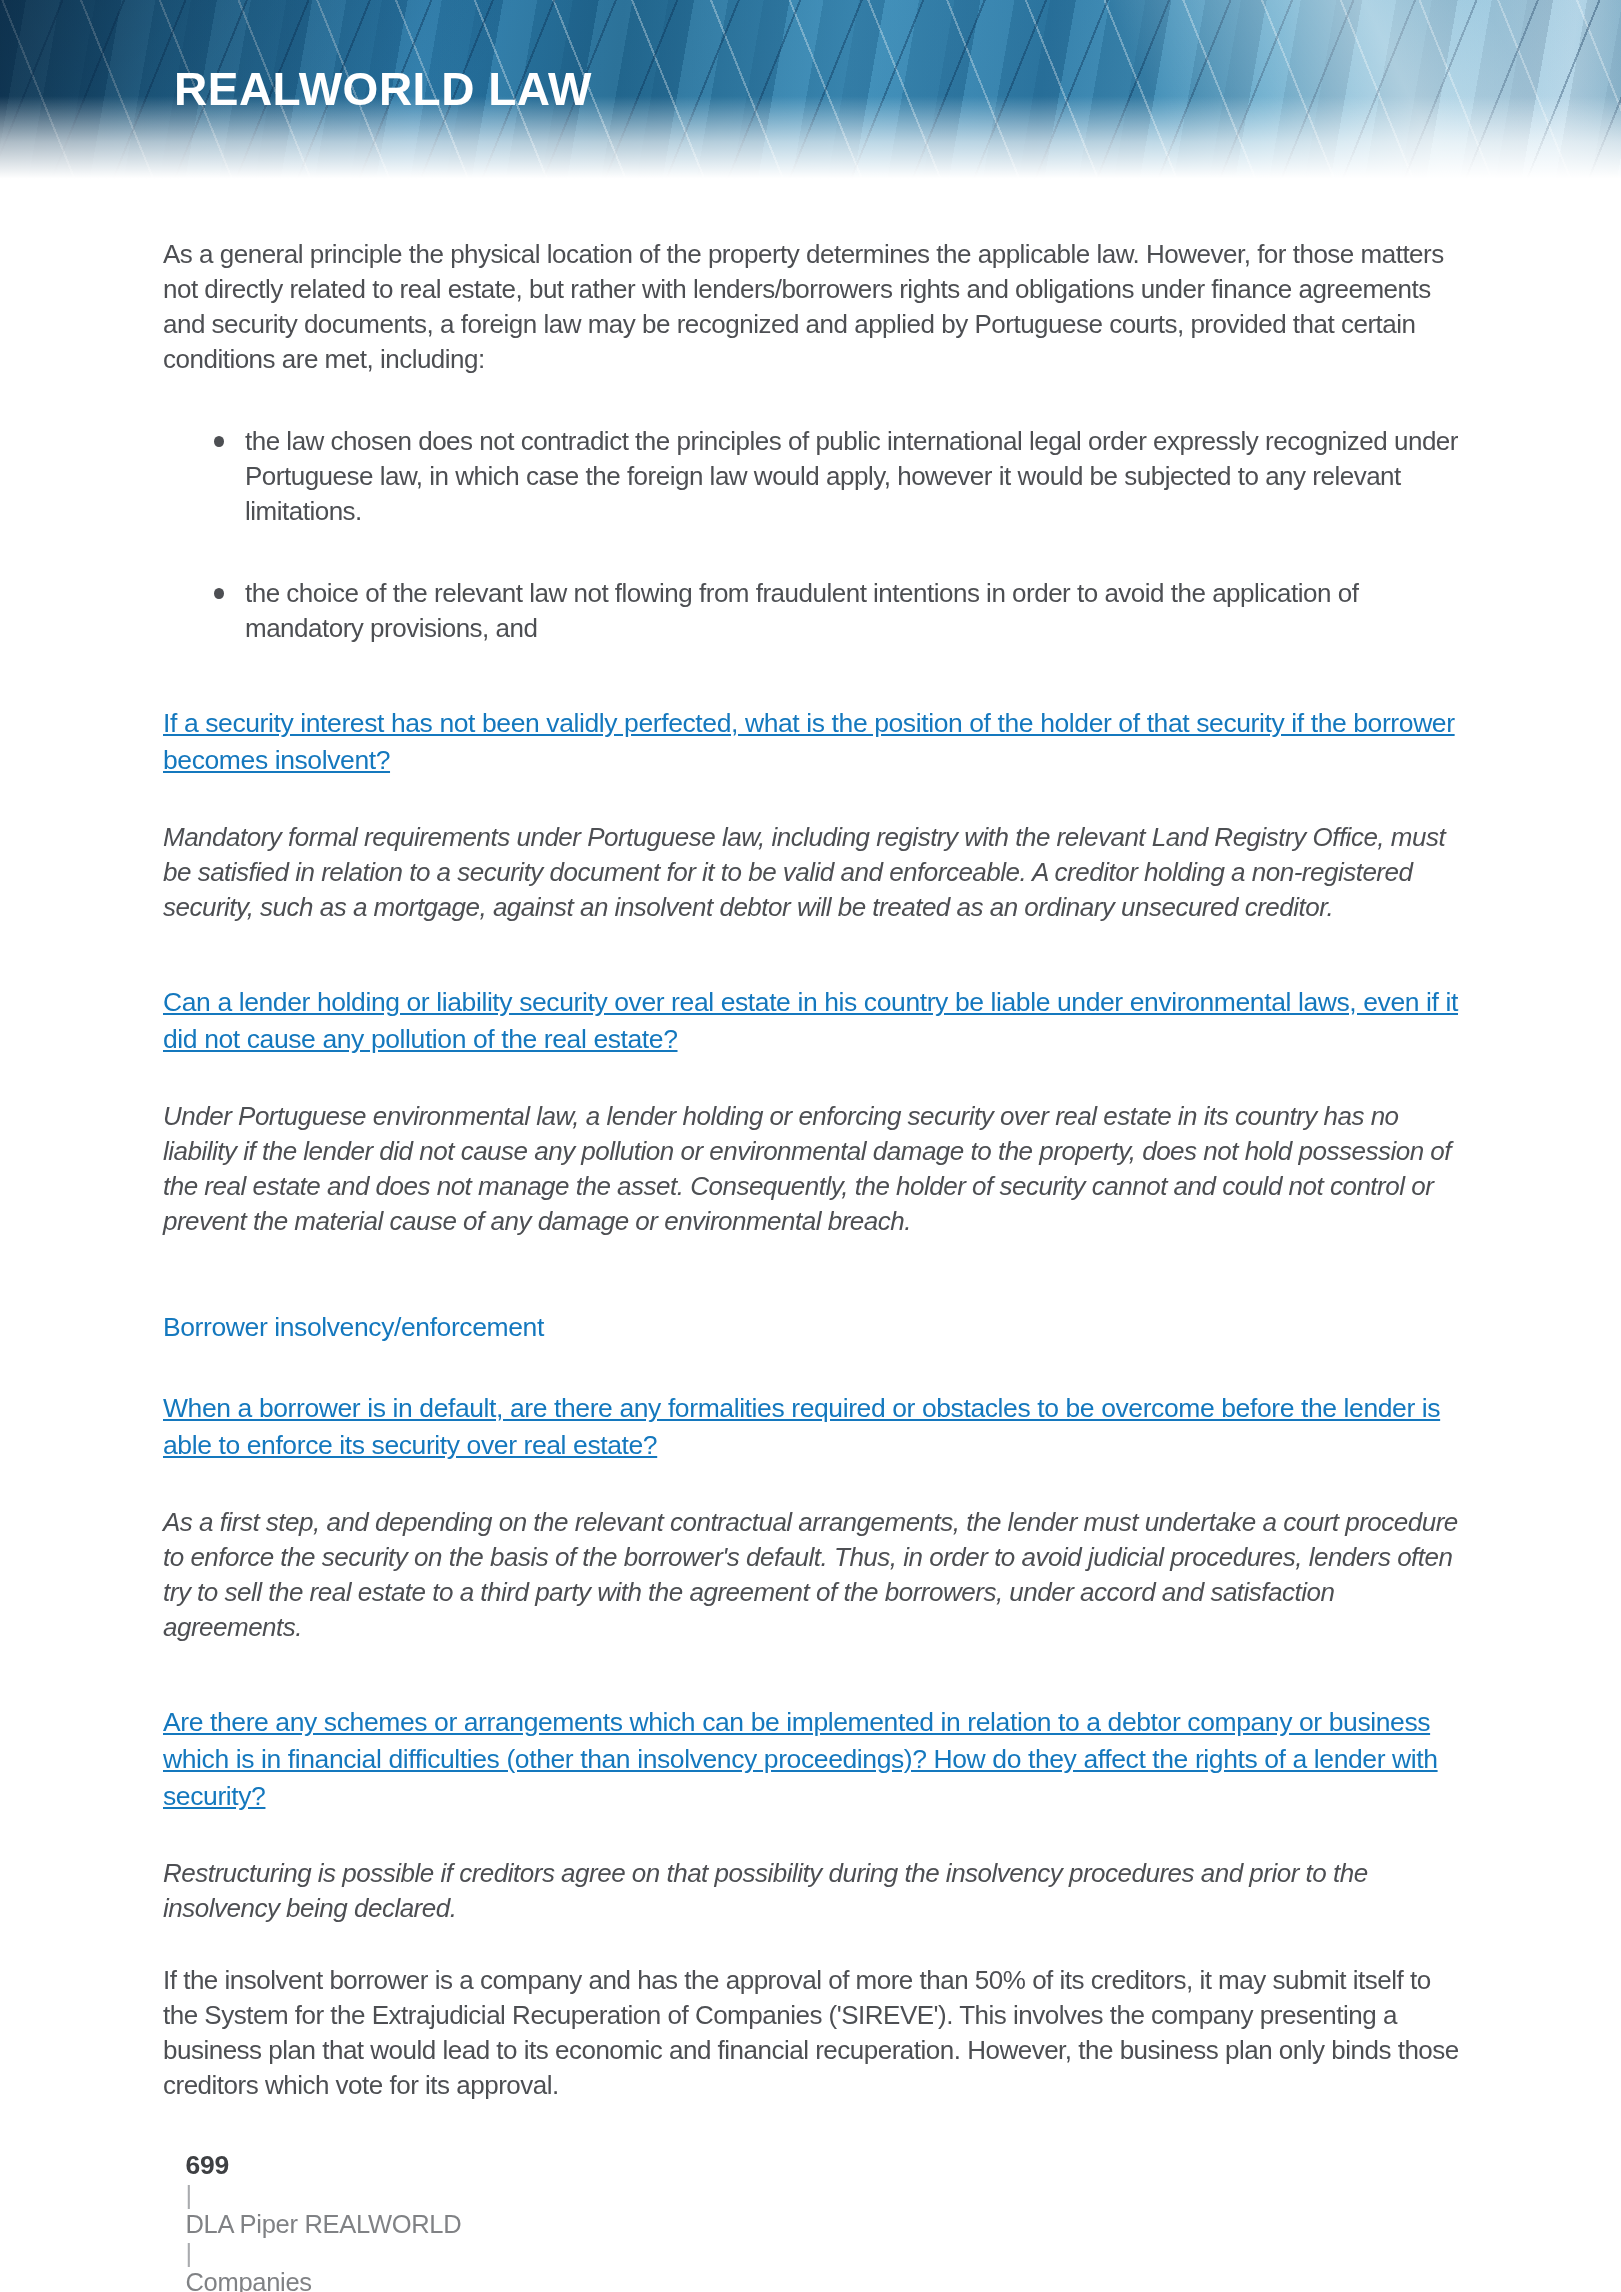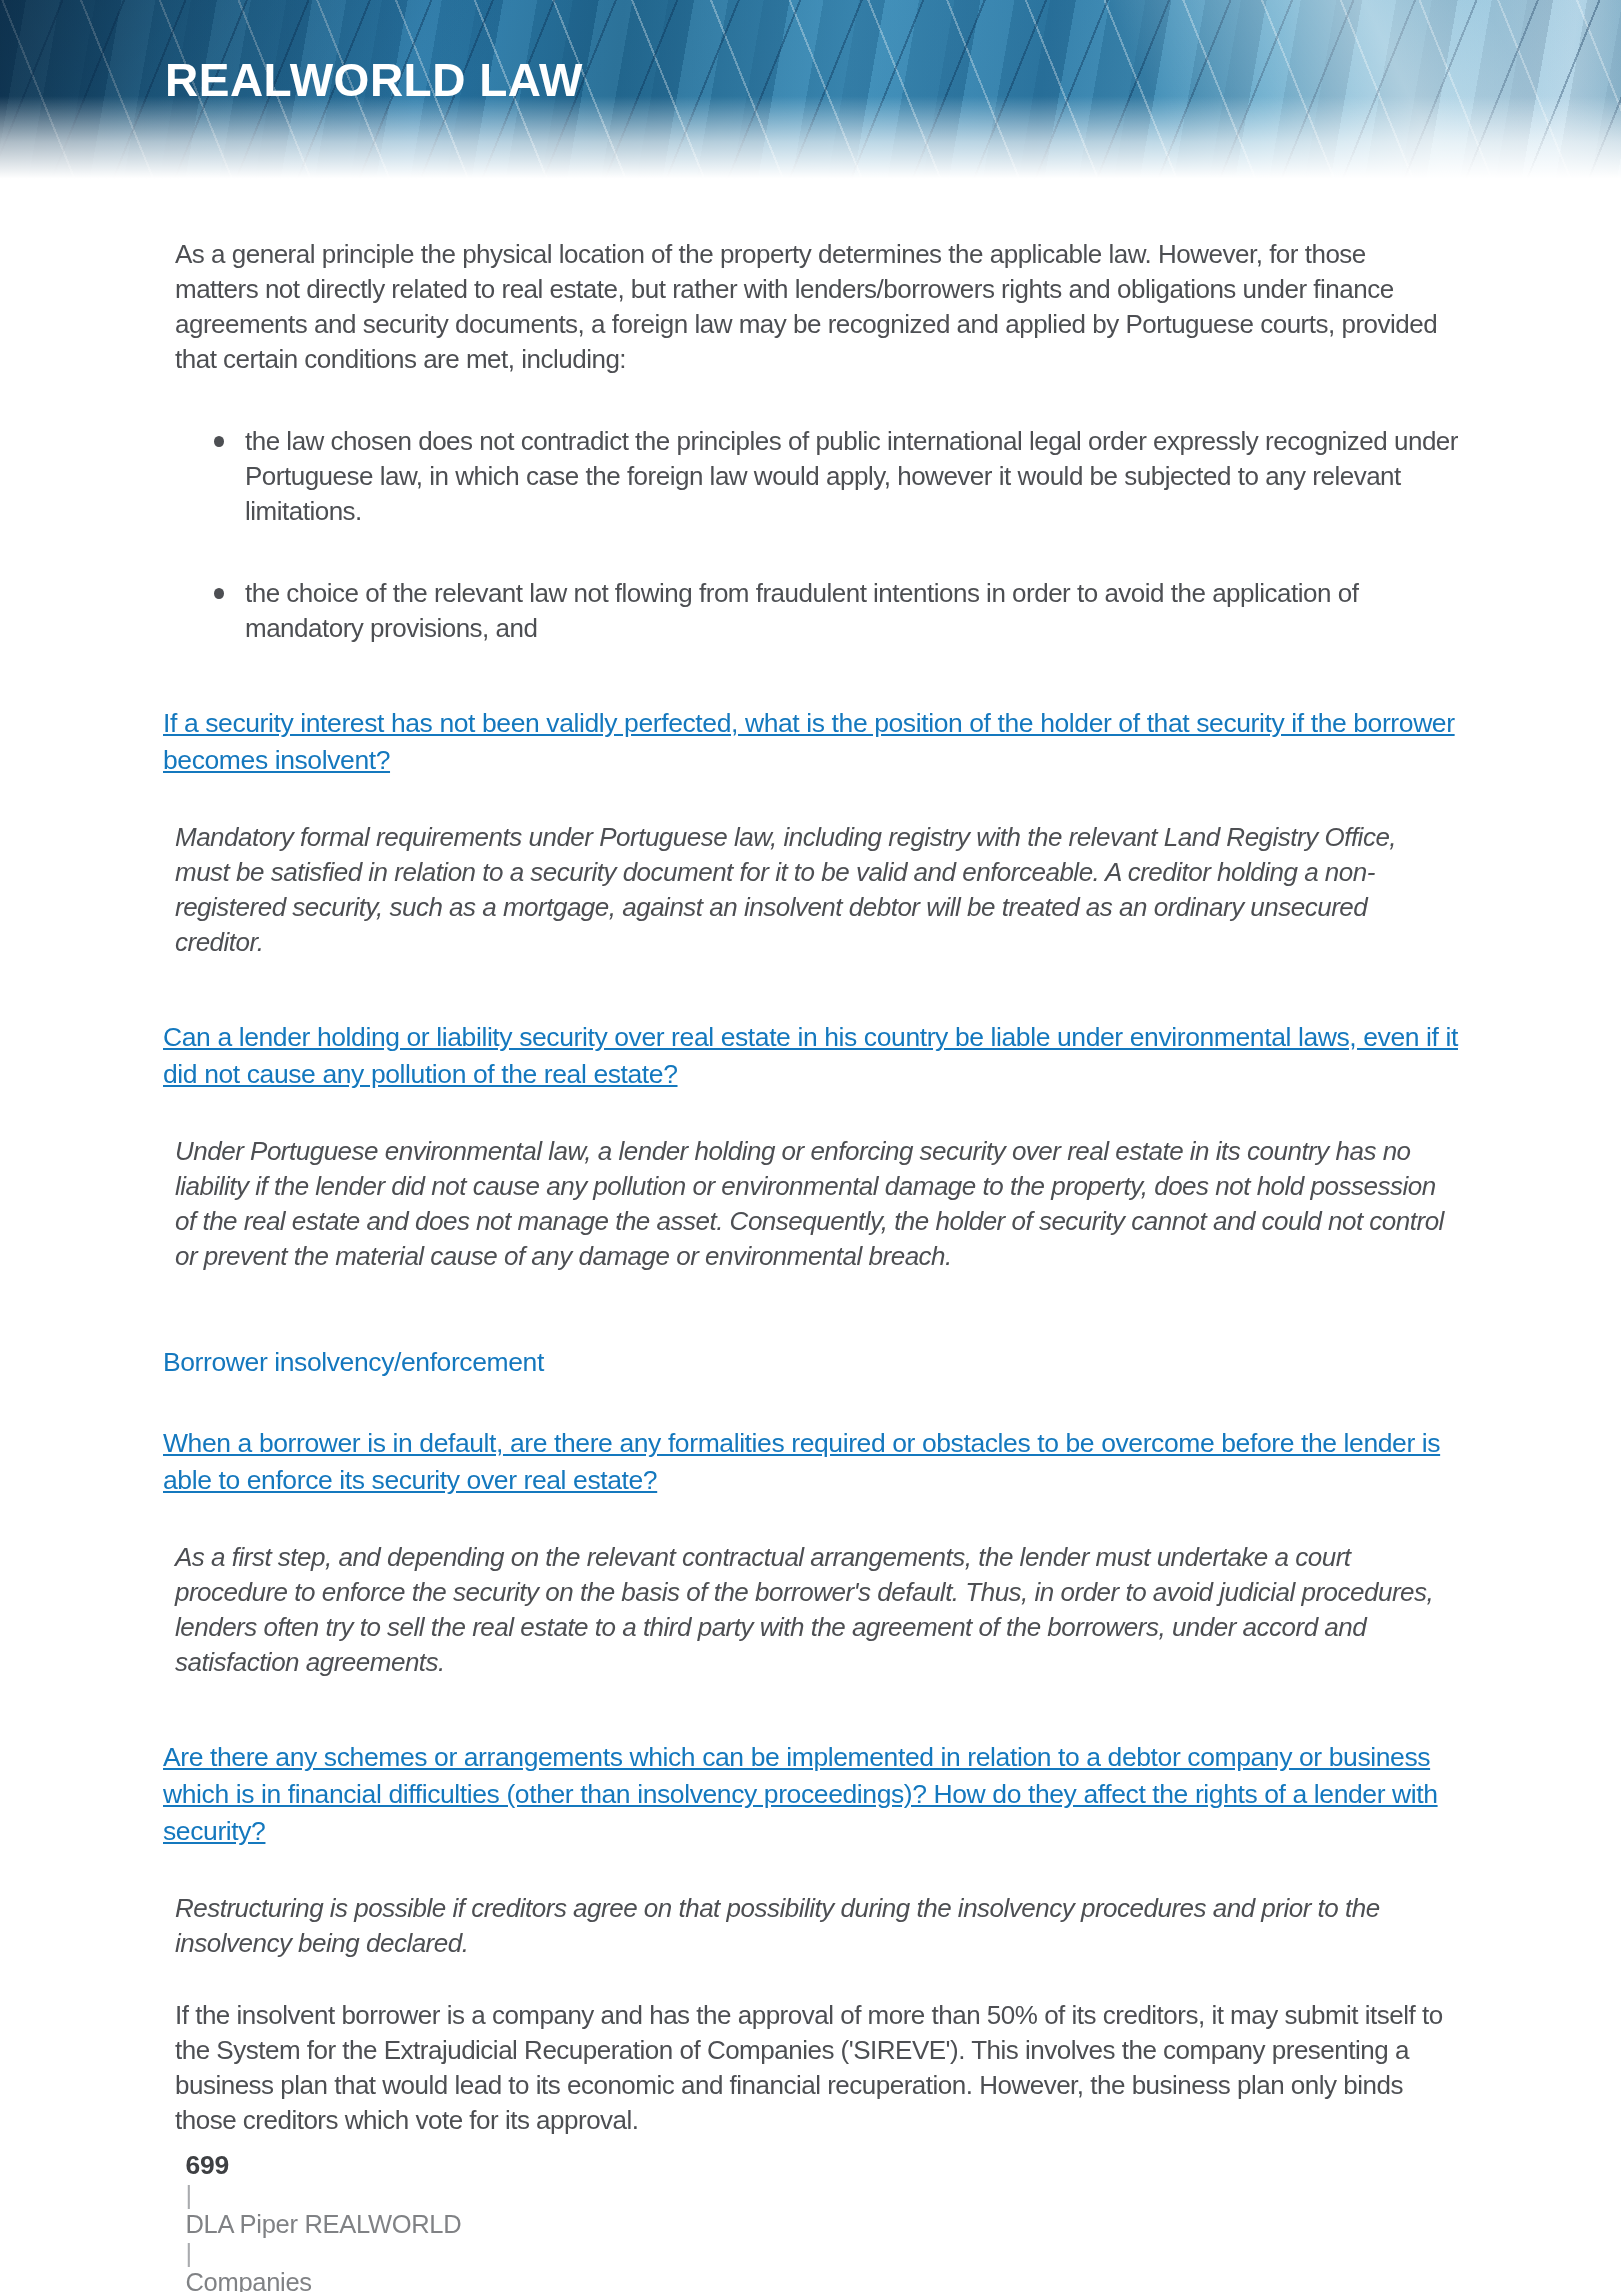--- a/index.html
+++ b/index.html
@@ -37,36 +37,36 @@
   .header-art::after {
     content: "";
     position: absolute; inset: 0;
     background: linear-gradient(180deg, rgba(255,255,255,0) 50%, rgba(255,255,255,0.65) 74%, #ffffff 93%);
   }
   .header-title {
     position: absolute;
     left: 165px;
     top: 53px;
     z-index: 3;
-    margin: 0;
+    margin: 9px;
     font-size: 46px;
     font-weight: bold;
     letter-spacing: 0.5px;
     color: var(--header-title, #ffffff);
   }
 
   
   .doc-body {
     position: absolute;
     top: 192px;
     left: 163px;
     width: 1304px;
   }
   .paragraph {
-    margin: 37px 12px 0;
+    margin: 37px 0 0;
     font-size: 26px;
     line-height: 35px;
     letter-spacing: -0.5px;
     color: var(--body-text, #4d4f53);
   }
   .doc-body > .paragraph:first-child { margin-top: 45px; }
   .question {
     margin: 59px 0 0;
     font-size: 26.5px;
     font-weight: normal;

